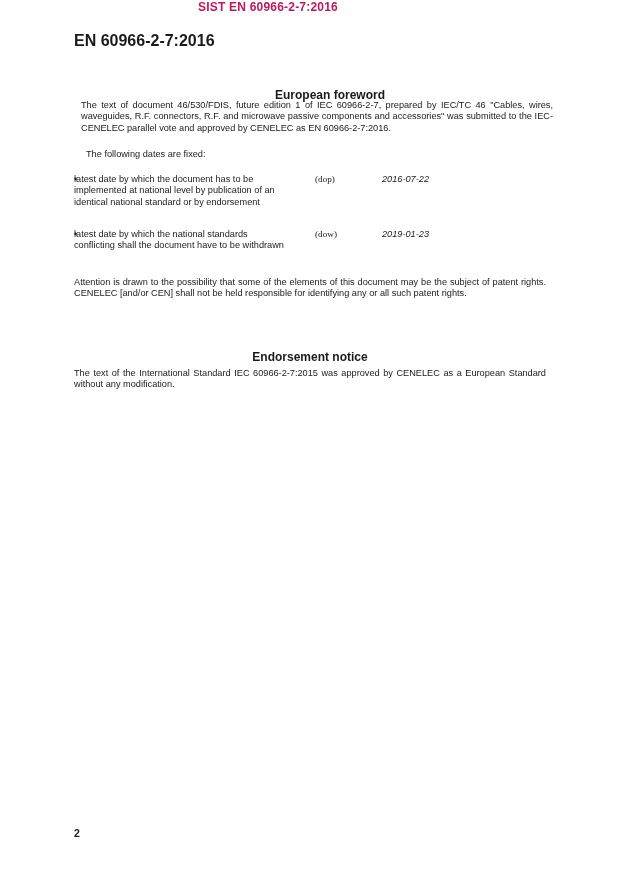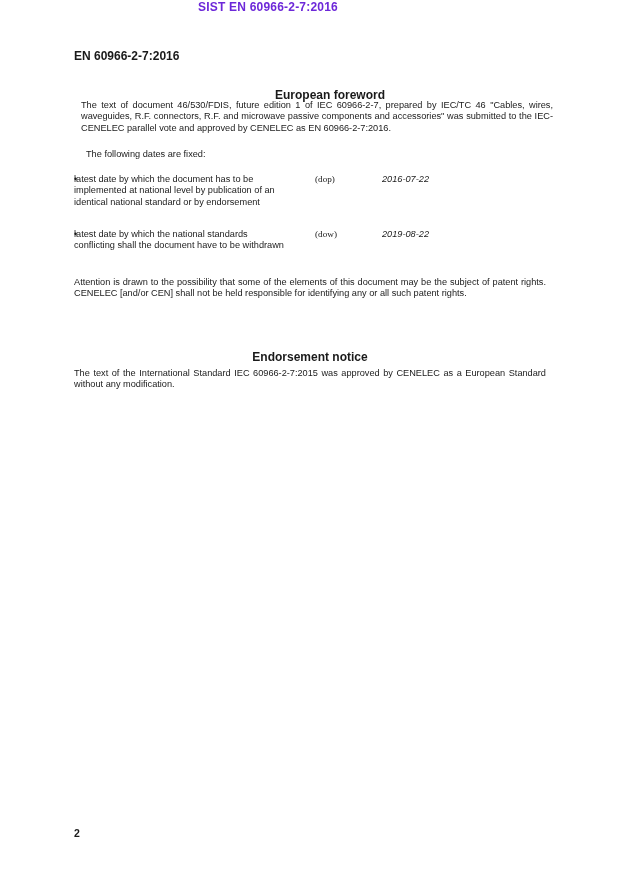--- a/index.html
+++ b/index.html
@@ -2,24 +2,24 @@
 <html><head>
 <meta charset="utf-8">
 <style>
   html, body { margin: 0; padding: 0; }
   body {
     width: 620px; height: 877px; background: #ffffff; position: relative; overflow: hidden;
     font-family: "Liberation Sans", sans-serif; color: #1a1a1a;
   }
   .watermark {
     position: absolute; top: 0; left: 0; width: 536px; text-align: center;
-    font-size: 12px; font-weight: bold; color: #6d28d9; letter-spacing: 0.2px;
+    font-size: 12px; font-weight: bold; color: #be185d; letter-spacing: 0.2px;
   }
   .doc-id {
-    position: absolute; top: 49px; left: 74px; font-size: 12px; font-weight: bold;
+    position: absolute; top: 32px; left: 74px; font-size: 16px; font-weight: bold;
   }
   .heading {
     position: absolute; left: 0; width: 620px; text-align: center;
     font-size: 12px; font-weight: bold;
   }
   .para {
     position: absolute; left: 74px; width: 472px; font-size: 9.2px; line-height: 11.4px;
     text-align: justify;
   }
   .bullet-row { position: absolute; left: 74px; width: 472px; font-size: 9.2px; line-height: 11.4px; }
@@ -46,21 +46,21 @@
   <span class="dot">•</span>
   <span class="desc">latest date by which the document has to be implemented at national level by publication of an identical national standard or by endorsement</span>
   <span class="abbr">(dop)</span>
   <span class="date">2016-07-22</span>
 </div>
 
 <div class="bullet-row" style="top:229px;">
   <span class="dot">•</span>
   <span class="desc">latest date by which the national standards conflicting shall the document have to be withdrawn</span>
   <span class="abbr">(dow)</span>
-  <span class="date">2019-08-22</span>
+  <span class="date">2019-01-23</span>
 </div>
 
 <div class="para" style="top:277px;">Attention is drawn to the possibility that some of the elements of this document may be the subject of patent rights. CENELEC [and/or CEN] shall not be held responsible for identifying any or all such patent rights.</div>
 
 <div class="heading" style="top:350px;">Endorsement notice</div>
 
 <div class="para" style="top:368px;">The text of the International Standard IEC 60966-2-7:2015 was approved by CENELEC as a European Standard without any modification.</div>
 
 <div class="page-num">2</div>
 

